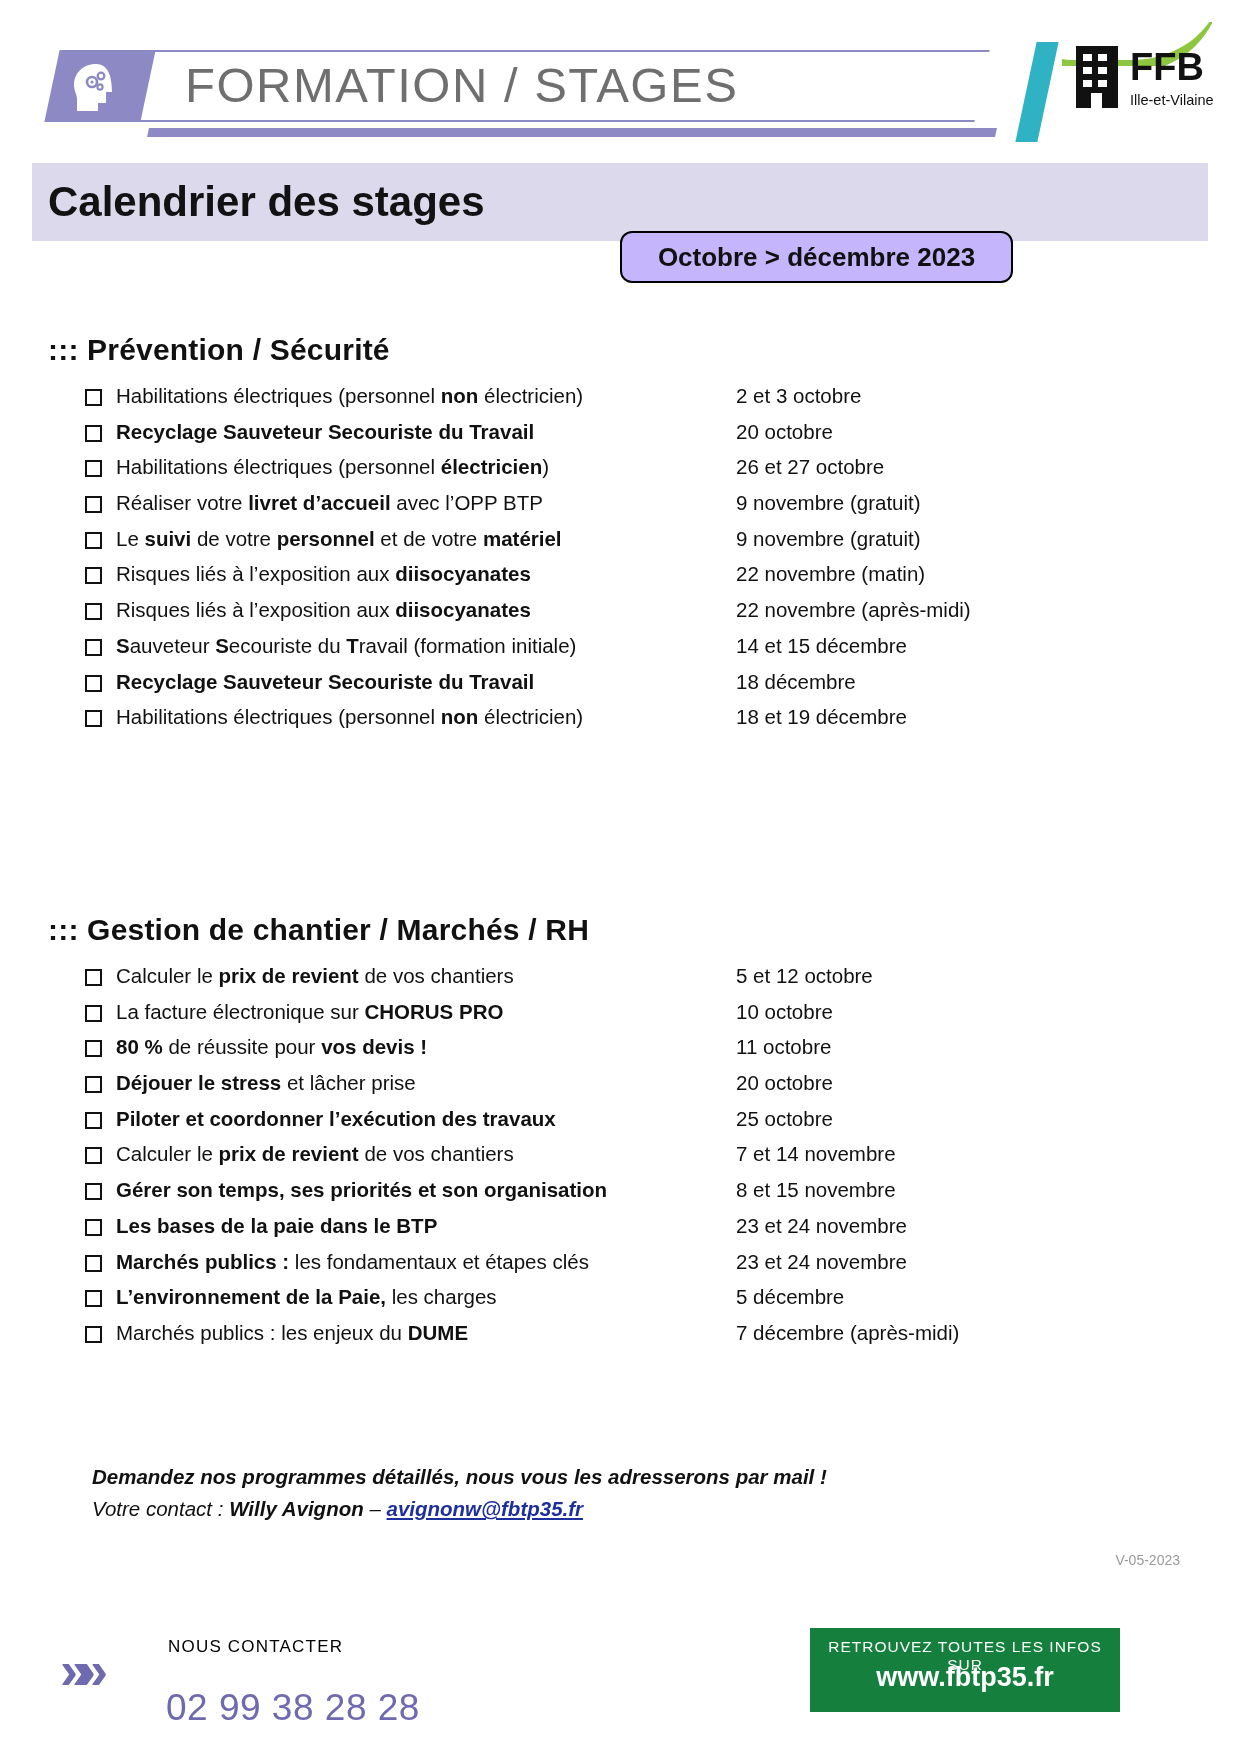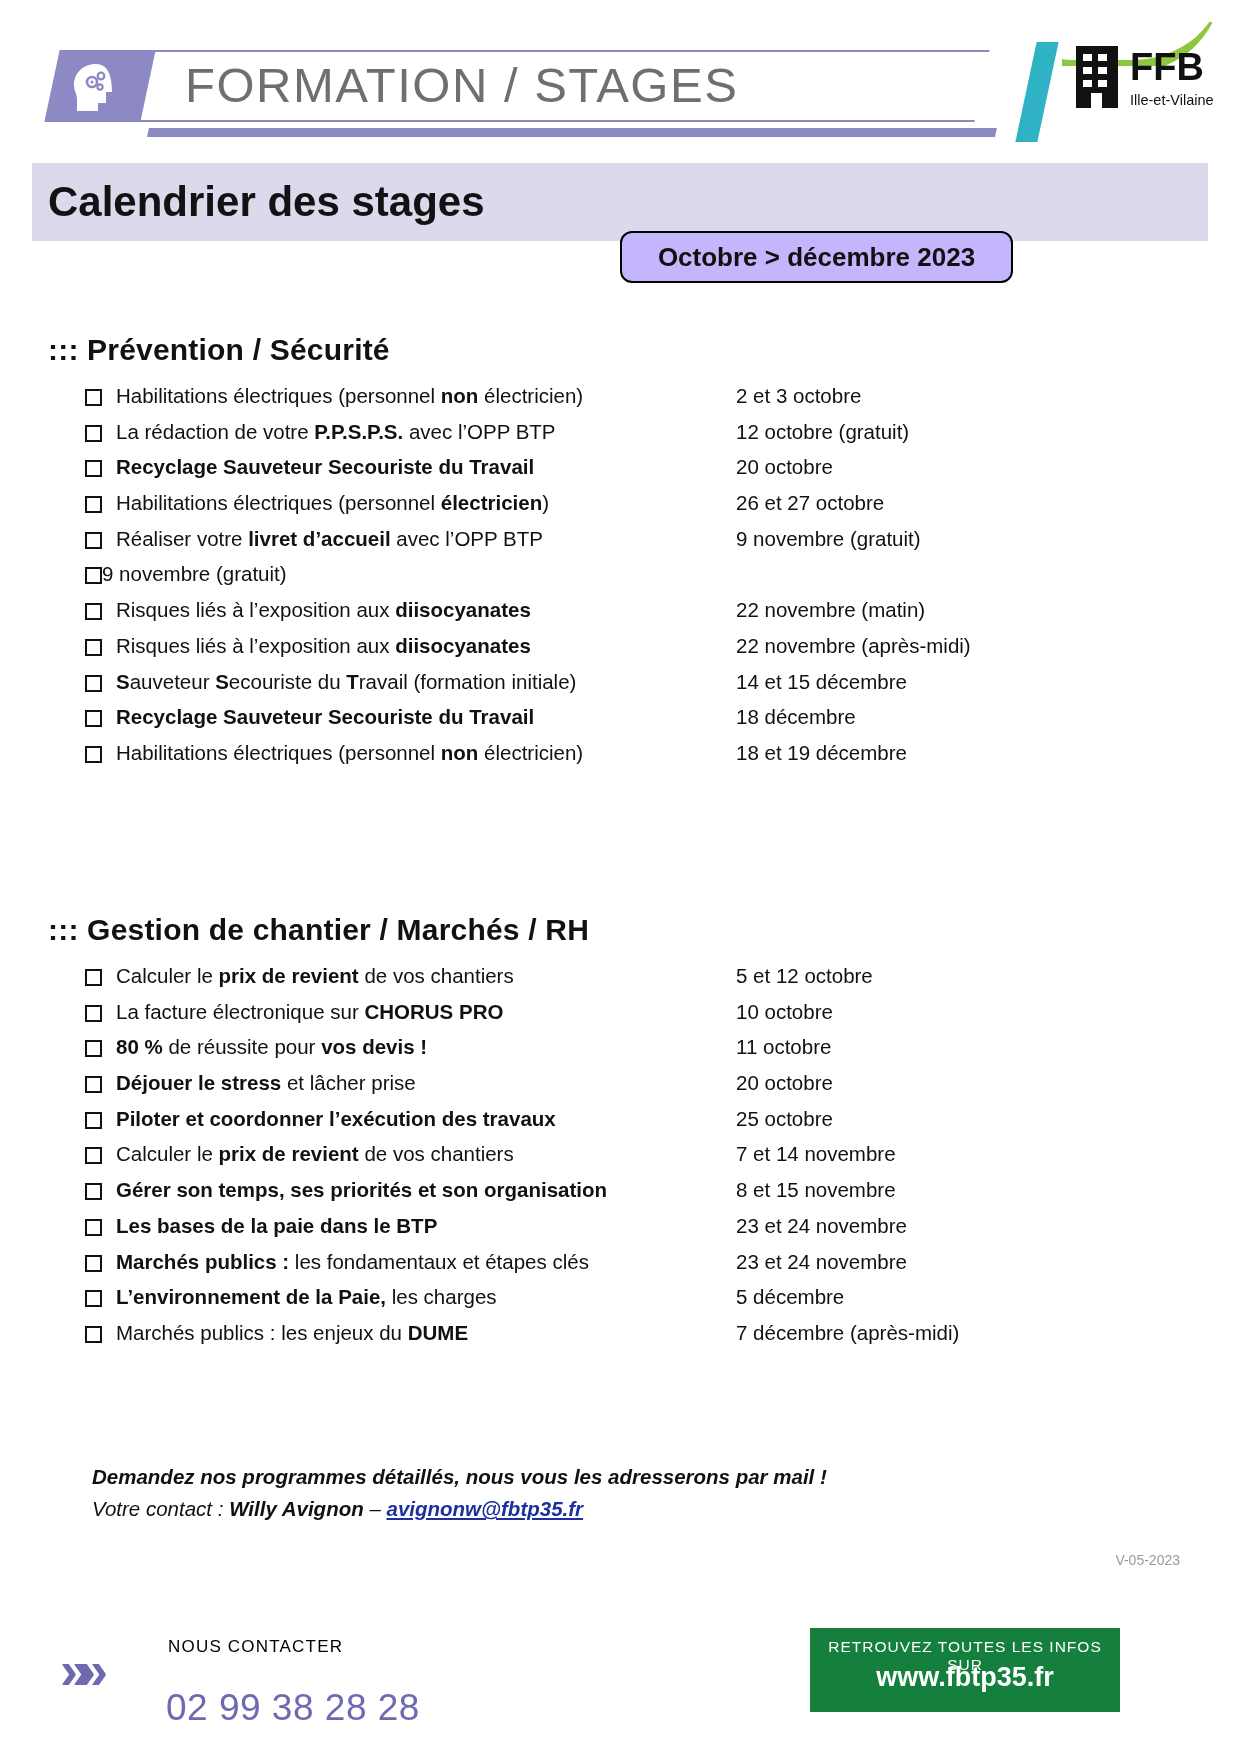--- a/index.html
+++ b/index.html
@@ -362,40 +362,36 @@
     <div class="section" style="top: 308px;">
       <div class="section-title">::: Prévention / Sécurité</div>
       <div class="rows">
         <div class="row">
           <div class="checkbox"></div>
           <div class="row-label">Habilitations électriques (personnel <b>non</b> électricien)</div>
           <div class="row-date">2 et 3 octobre</div>
         </div>
         <div class="row">
           <div class="checkbox"></div>
-          <div class="row-label">La rédaction de votre <b>P.P.S.P.S.</b> avec l’OPP BTP</div>
-          <div class="row-date">12 octobre (gratuit)</div>
-        </div>
-        <div class="row">
-          <div class="checkbox"></div>
           <div class="row-label"><b>Recyclage Sauveteur Secouriste du Travail</b></div>
           <div class="row-date">20 octobre</div>
         </div>
         <div class="row">
           <div class="checkbox"></div>
           <div class="row-label">Habilitations électriques (personnel <b>électricien</b>)</div>
           <div class="row-date">26 et 27 octobre</div>
         </div>
         <div class="row">
           <div class="checkbox"></div>
           <div class="row-label">Réaliser votre <b>livret d’accueil</b> avec l’OPP BTP</div>
           <div class="row-date">9 novembre (gratuit)</div>
         </div>
         <div class="row">
           <div class="checkbox"></div>
+          <div class="row-label">Le <b>suivi</b> de votre <b>personnel</b> et de votre <b>matériel</b></div>
           <div class="row-date">9 novembre (gratuit)</div>
         </div>
         <div class="row">
           <div class="checkbox"></div>
           <div class="row-label">Risques liés à l’exposition aux <b>diisocyanates</b></div>
           <div class="row-date">22 novembre (matin)</div>
         </div>
         <div class="row">
           <div class="checkbox"></div>
           <div class="row-label">Risques liés à l’exposition aux <b>diisocyanates</b></div>

